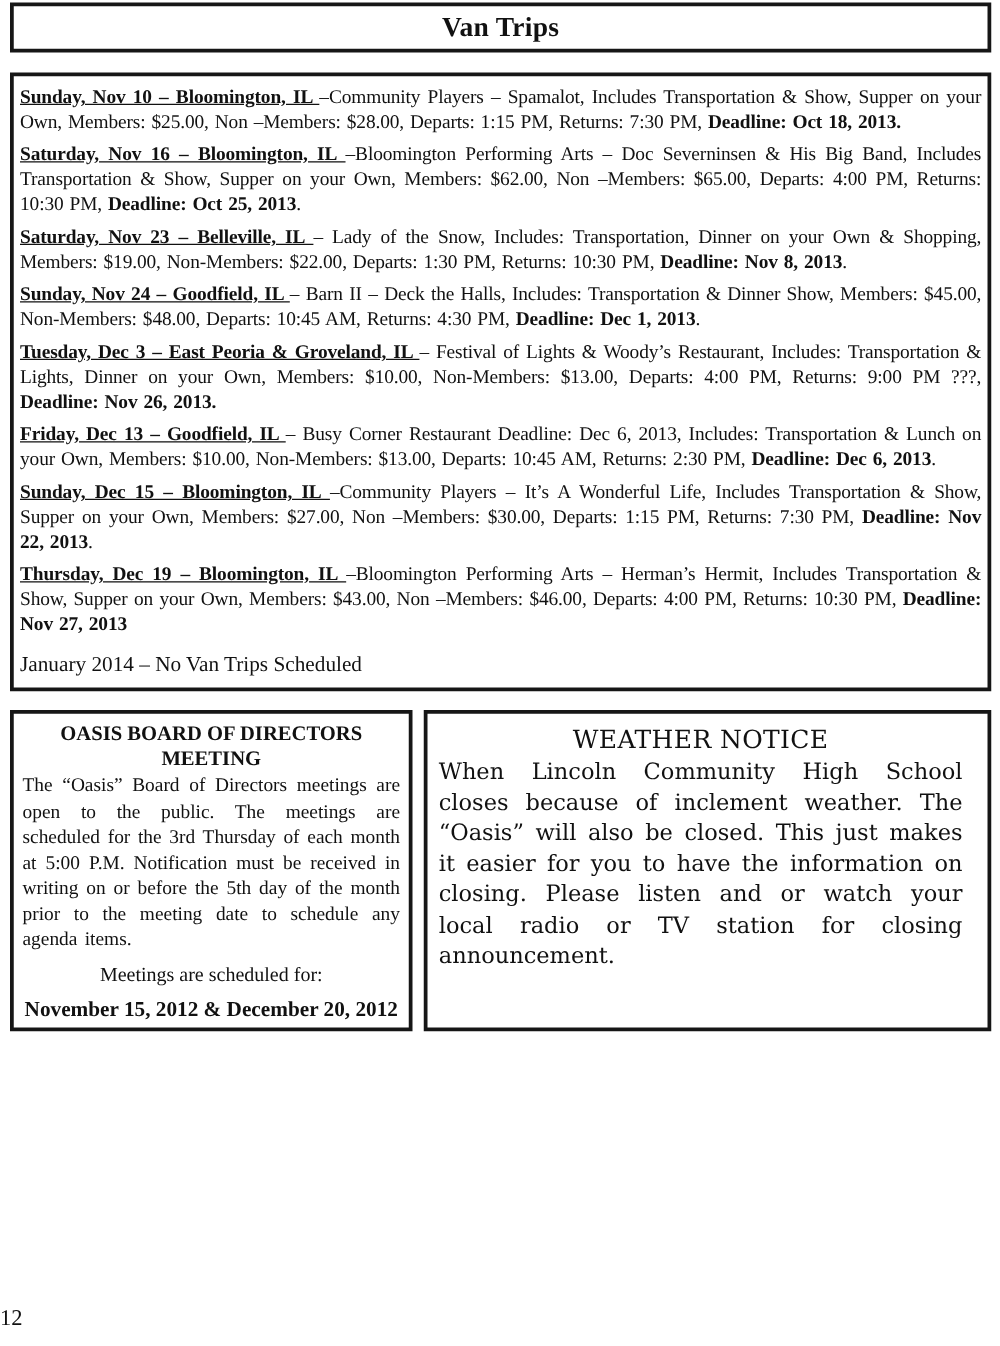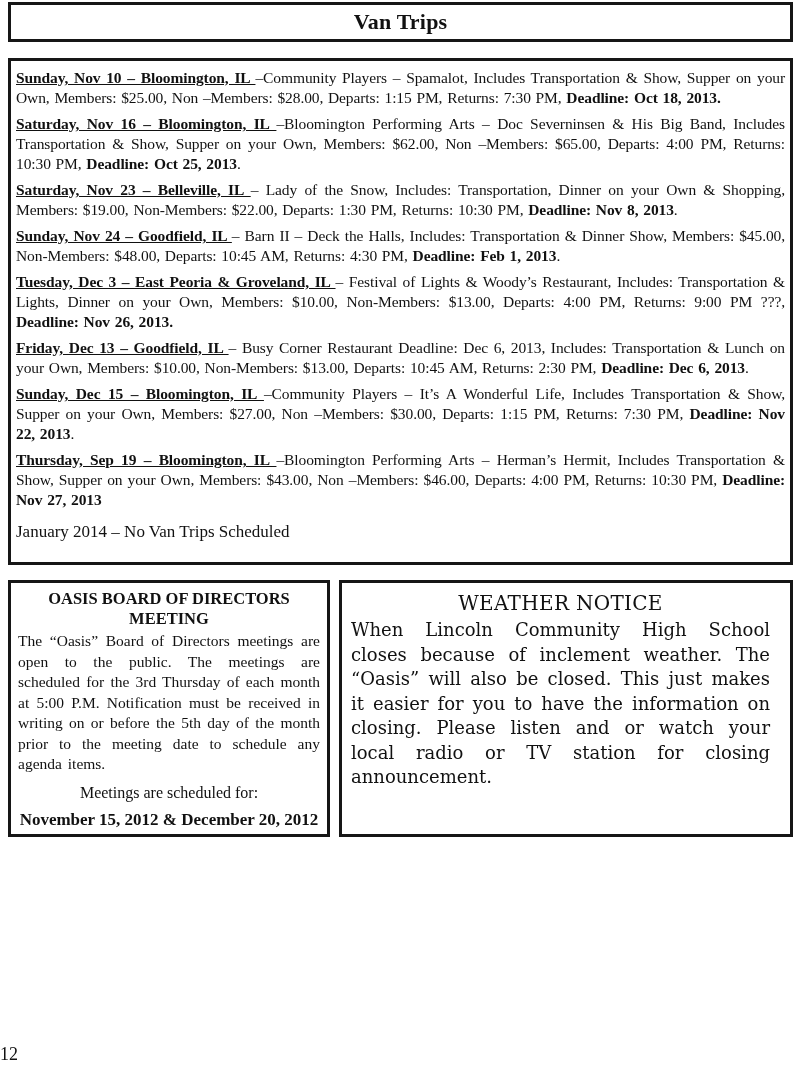--- a/index.html
+++ b/index.html
@@ -27,21 +27,21 @@
     margin-bottom: 16px;
   }
   .title-box h1 {
     margin: 0;
     font-size: 22px;
     font-weight: 700;
     letter-spacing: 0.2px;
   }
   .main-box {
     border: 3px solid #161616;
-    padding: 1px 5px 12px 5px;
+    padding: 1px 5px 0 5px;
   }
   .trip-entry {
     margin: 6px 0;
     font-size: 15.5px;
     line-height: 20px;
     letter-spacing: -0.1px;
     text-align: justify;
     word-spacing: 1px;
   }
   .seg-heading {
@@ -132,25 +132,25 @@
 
   <div class="title-box">
     <h1>Van Trips</h1>
   </div>
 
   <div class="main-box">
     <div>
         <p class="trip-entry"><span class="seg-heading">Sunday, Nov 10 – Bloomington, IL </span><span class="seg-normal">–Community Players – Spamalot, Includes Transportation &amp; Show, Supper on your Own, Members: $25.00, Non –Members: $28.00, Departs: 1:15 PM, Returns: 7:30 PM, </span><span class="seg-bold">Deadline: Oct 18, 2013.</span></p>
         <p class="trip-entry"><span class="seg-heading">Saturday, Nov 16 – Bloomington, IL </span><span class="seg-normal">–Bloomington Performing Arts – Doc Severninsen &amp; His Big Band, Includes Transportation &amp; Show, Supper on your Own, Members: $62.00, Non –Members: $65.00, Departs: 4:00 PM, Returns: 10:30 PM, </span><span class="seg-bold">Deadline: Oct 25, 2013</span><span class="seg-normal">.</span></p>
         <p class="trip-entry"><span class="seg-heading">Saturday, Nov 23 – Belleville, IL </span><span class="seg-normal">– Lady of the Snow, Includes: Transportation, Dinner on your Own &amp; Shopping, Members: $19.00, Non-Members: $22.00, Departs: 1:30 PM, Returns: 10:30 PM, </span><span class="seg-bold">Deadline: Nov 8, 2013</span><span class="seg-normal">.</span></p>
-        <p class="trip-entry"><span class="seg-heading">Sunday, Nov 24 – Goodfield, IL </span><span class="seg-normal">– Barn II – Deck the Halls, Includes: Transportation &amp; Dinner Show, Members: $45.00, Non-Members: $48.00, Departs: 10:45 AM, Returns: 4:30 PM, </span><span class="seg-bold">Deadline: Feb 1, 2013</span><span class="seg-normal">.</span></p>
+        <p class="trip-entry"><span class="seg-heading">Sunday, Nov 24 – Goodfield, IL </span><span class="seg-normal">– Barn II – Deck the Halls, Includes: Transportation &amp; Dinner Show, Members: $45.00, Non-Members: $48.00, Departs: 10:45 AM, Returns: 4:30 PM, </span><span class="seg-bold">Deadline: Dec 1, 2013</span><span class="seg-normal">.</span></p>
         <p class="trip-entry"><span class="seg-heading">Tuesday, Dec 3 – East Peoria &amp; Groveland, IL </span><span class="seg-normal">– Festival of Lights &amp; Woody’s Restaurant, Includes: Transportation &amp; Lights, Dinner on your Own, Members: $10.00, Non-Members: $13.00, Departs: 4:00 PM, Returns: 9:00 PM ???, </span><span class="seg-bold">Deadline: Nov 26, 2013.</span></p>
         <p class="trip-entry"><span class="seg-heading">Friday, Dec 13 – Goodfield, IL </span><span class="seg-normal">– Busy Corner Restaurant Deadline: Dec 6, 2013, Includes: Transportation &amp; Lunch on your Own, Members: $10.00, Non-Members: $13.00, Departs: 10:45 AM, Returns: 2:30 PM, </span><span class="seg-bold">Deadline: Dec 6, 2013</span><span class="seg-normal">.</span></p>
         <p class="trip-entry"><span class="seg-heading">Sunday, Dec 15 – Bloomington, IL </span><span class="seg-normal">–Community Players – It’s A Wonderful Life, Includes Transportation &amp; Show, Supper on your Own, Members: $27.00, Non –Members: $30.00, Departs: 1:15 PM, Returns: 7:30 PM, </span><span class="seg-bold">Deadline: Nov 22, 2013</span><span class="seg-normal">.</span></p>
-        <p class="trip-entry"><span class="seg-heading">Thursday, Sep 19 – Bloomington, IL </span><span class="seg-normal">–Bloomington Performing Arts – Herman’s Hermit, Includes Transportation &amp; Show, Supper on your Own, Members: $43.00, Non –Members: $46.00, Departs: 4:00 PM, Returns: 10:30 PM, </span><span class="seg-bold">Deadline: Nov 27, 2013</span></p>
+        <p class="trip-entry"><span class="seg-heading">Thursday, Dec 19 – Bloomington, IL </span><span class="seg-normal">–Bloomington Performing Arts – Herman’s Hermit, Includes Transportation &amp; Show, Supper on your Own, Members: $43.00, Non –Members: $46.00, Departs: 4:00 PM, Returns: 10:30 PM, </span><span class="seg-bold">Deadline: Nov 27, 2013</span></p>
       </div>
     <p class="jan-note">January 2014 – No Van Trips Scheduled</p>
   </div>
 
   <div class="bottom-row">
 
     <div class="info-box board-box">
       <p class="board-title">OASIS BOARD OF DIRECTORS MEETING</p>
       <p class="board-body">The “Oasis” Board of Directors meetings are open to the public.  The meetings are scheduled for the 3rd Thursday of each month at 5:00 P.M.  Notification must be  received in writing on or before the 5th day of the month prior to the meeting date to  schedule any agenda items.</p>
       <p class="board-label">Meetings are scheduled for:</p>

